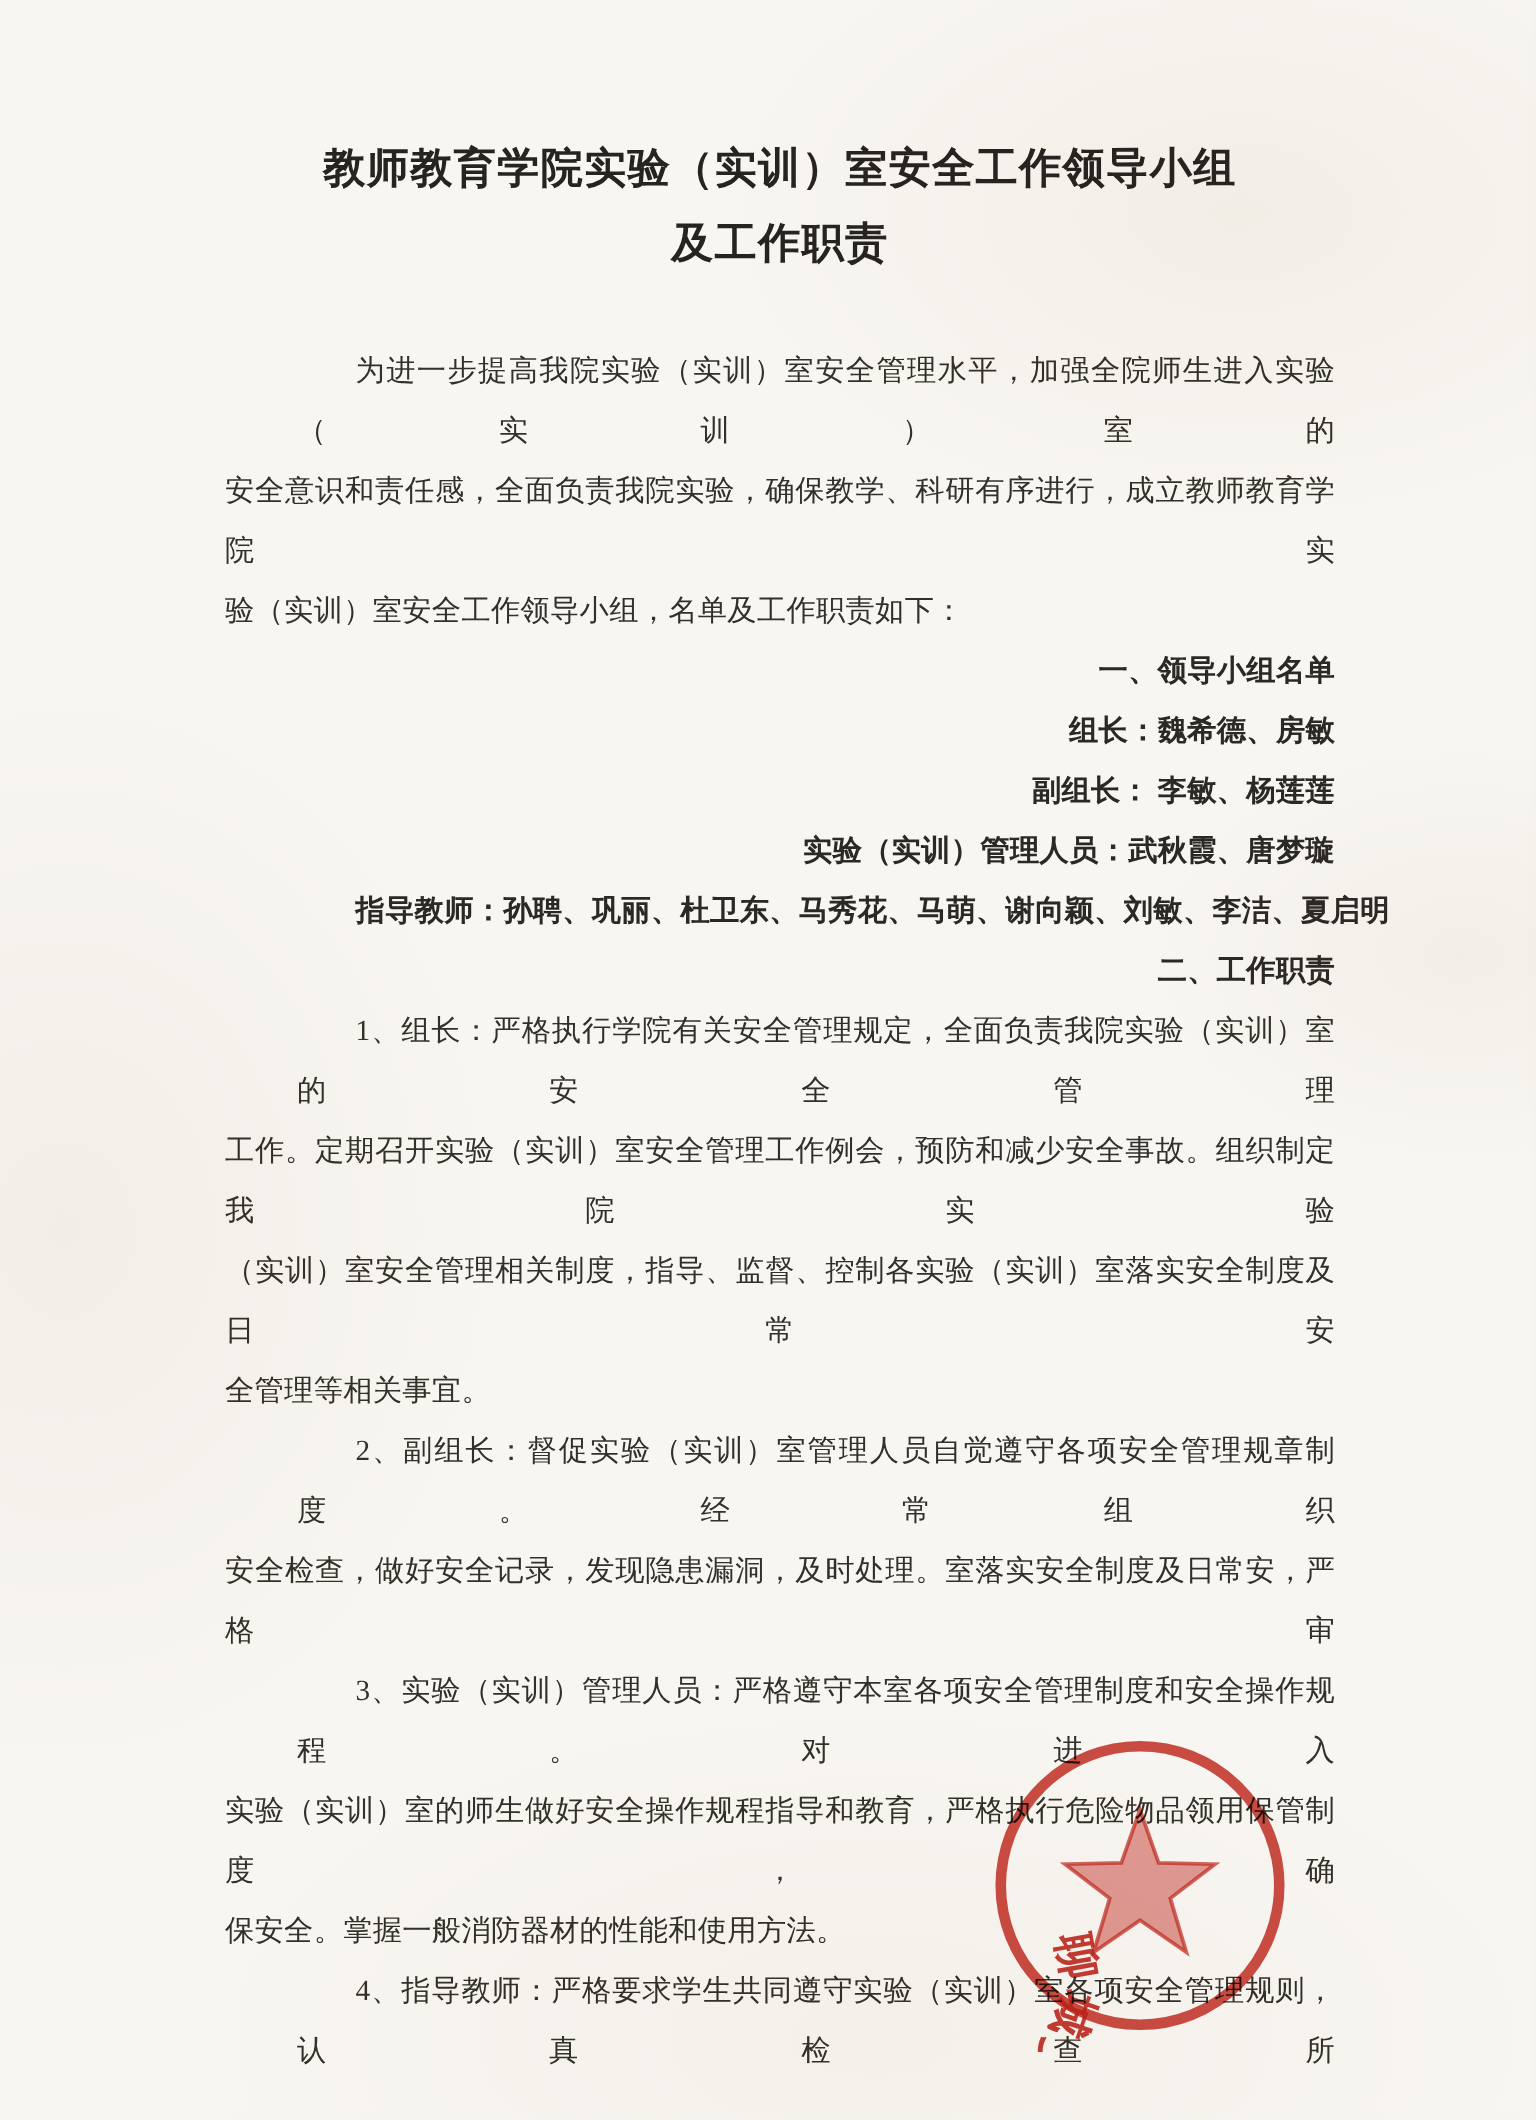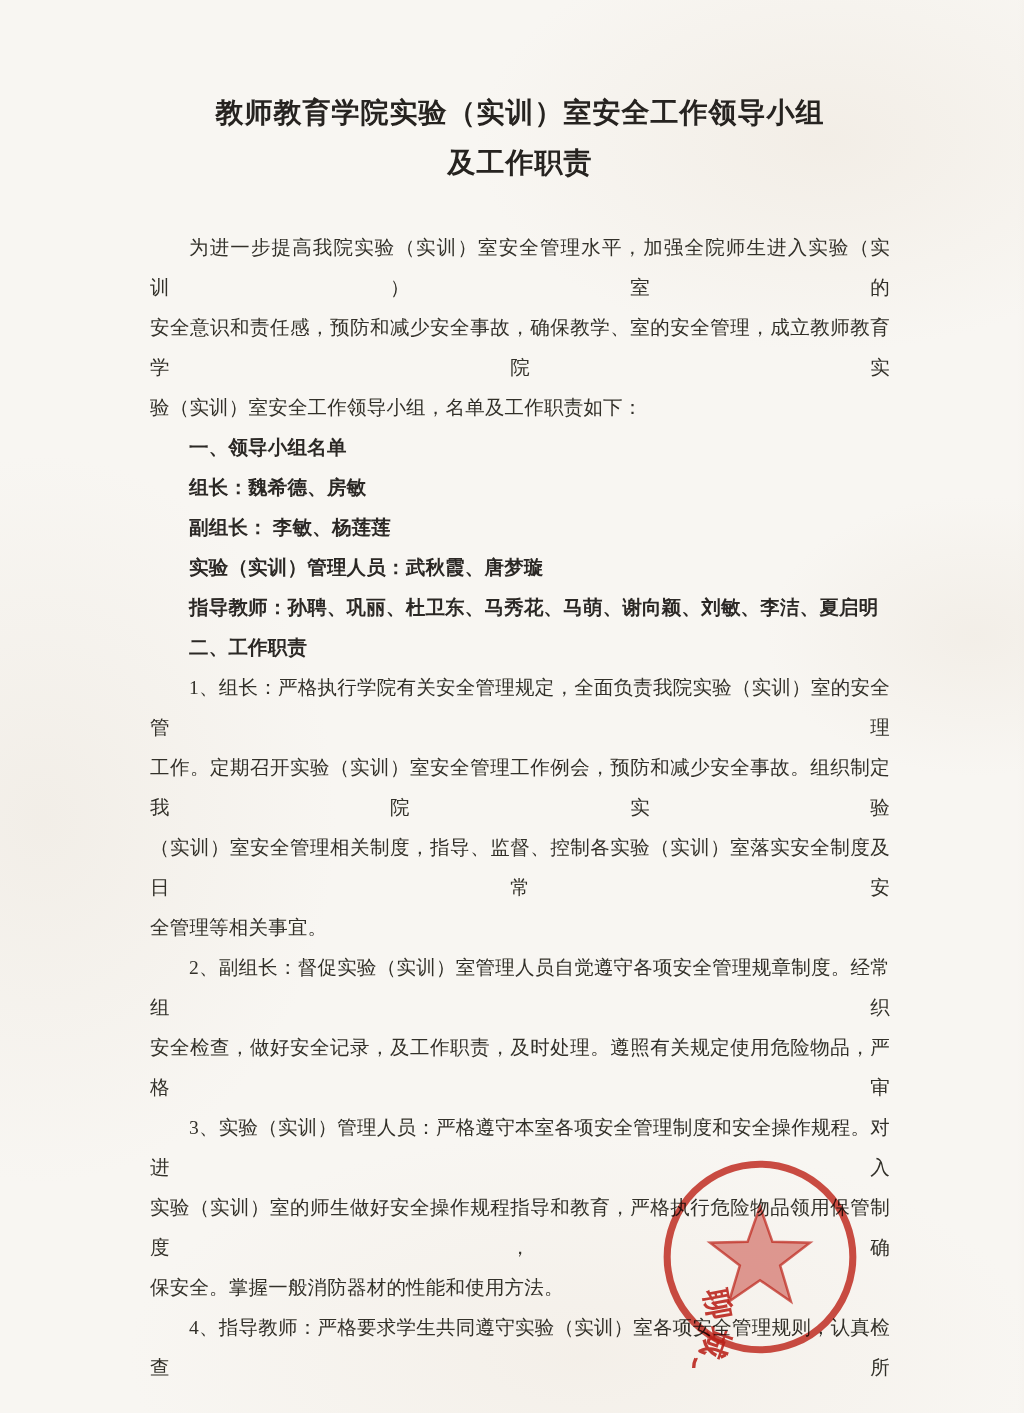--- a/index.html
+++ b/index.html
@@ -38,22 +38,22 @@
     line-height:40px;
     letter-spacing:0.2px;
     color:#323029;
   }
   .line{white-space:nowrap;}
   .line.full{
     white-space:normal;
     text-align:justify;
     text-align-last:justify;
   }
-  .line.indent{text-indent:2em;}
-  .line.bold{font-weight:700;color:#2b2825;}
+  .line.indent{text-indent:2em;margin-left:48px;}
+  .line.bold{font-weight:700;color:#2b2825;text-align:right;}
   .seal{
     position:absolute;
     left:649px;top:1146px;
     width:222px;height:222px;
     mix-blend-mode:multiply;
     pointer-events:none;
   }
 </style>
 </head>
 <body>
@@ -61,34 +61,34 @@
 <div class="page">
   <div class="doc">
 
     <div class="title">
       <div>教师教育学院实验（实训）室安全工作领导小组</div>
       <div>及工作职责</div>
     </div>
 
     <div class="body-block">
       <div class="line indent full">为进一步提高我院实验（实训）室安全管理水平，加强全院师生进入实验（实训）室的</div>
-      <div class="line full">安全意识和责任感，预防和减少安全事故，确保教学、室的安全管理，成立教师教育学院实</div>
+      <div class="line full">安全意识和责任感，全面负责我院实验，确保教学、科研有序进行，成立教师教育学院实</div>
       <div class="line">验（实训）室安全工作领导小组，名单及工作职责如下：</div>
       <div class="line indent bold">一、领导小组名单</div>
       <div class="line indent bold">组长：魏希德、房敏</div>
       <div class="line indent bold">副组长： 李敏、杨莲莲</div>
       <div class="line indent bold">实验（实训）管理人员：武秋霞、唐梦璇</div>
       <div class="line indent bold">指导教师：孙聘、巩丽、杜卫东、马秀花、马萌、谢向颖、刘敏、李洁、夏启明</div>
       <div class="line indent bold">二、工作职责</div>
       <div class="line indent full">1、组长：严格执行学院有关安全管理规定，全面负责我院实验（实训）室的安全管理</div>
       <div class="line full">工作。定期召开实验（实训）室安全管理工作例会，预防和减少安全事故。组织制定我院实验</div>
       <div class="line full">（实训）室安全管理相关制度，指导、监督、控制各实验（实训）室落实安全制度及日常安</div>
       <div class="line">全管理等相关事宜。</div>
       <div class="line indent full">2、副组长：督促实验（实训）室管理人员自觉遵守各项安全管理规章制度。经常组织</div>
-      <div class="line full">安全检查，做好安全记录，及工作职责，及时处理。遵照有关规定使用危险物品，严格审</div>
+      <div class="line full">安全检查，做好安全记录，发现隐患漏洞，及时处理。室落实安全制度及日常安，严格审</div>
       <div class="line indent full">3、实验（实训）管理人员：严格遵守本室各项安全管理制度和安全操作规程。对进入</div>
       <div class="line full">实验（实训）室的师生做好安全操作规程指导和教育，严格执行危险物品领用保管制度，确</div>
       <div class="line">保安全。掌握一般消防器材的性能和使用方法。</div>
       <div class="line indent full">4、指导教师：严格要求学生共同遵守实验（实训）室各项安全管理规则，认真检查所</div>
 
     </div>
 
   </div>
 
   <svg class="seal" viewBox="0 0 220 220" xmlns="http://www.w3.org/2000/svg">

